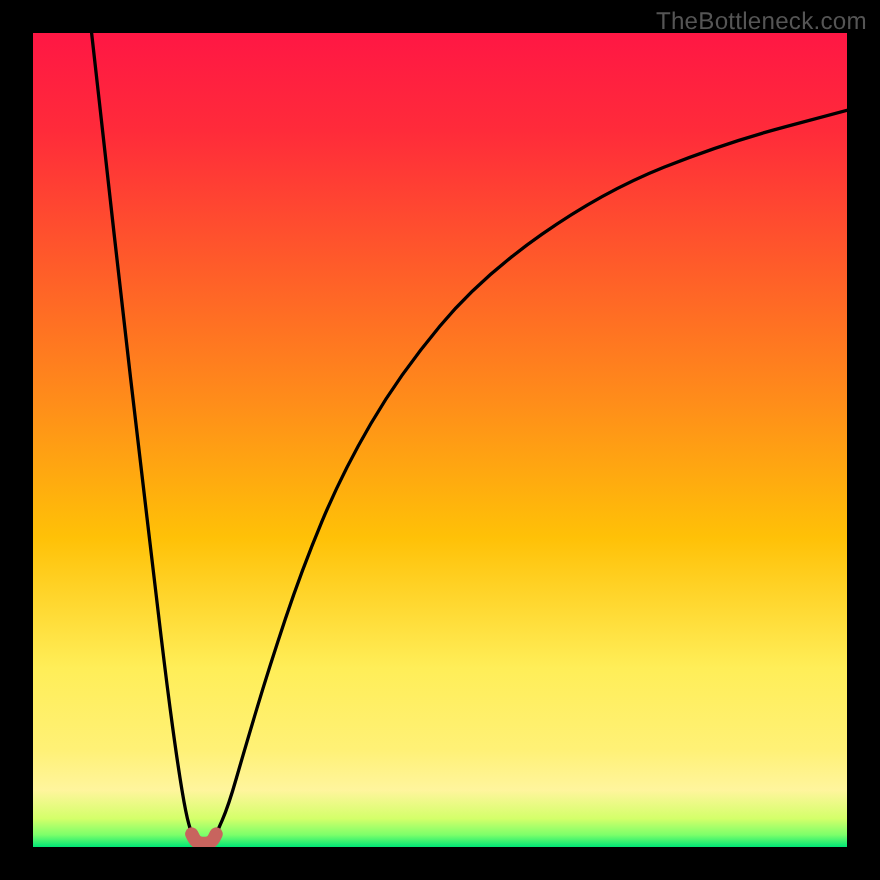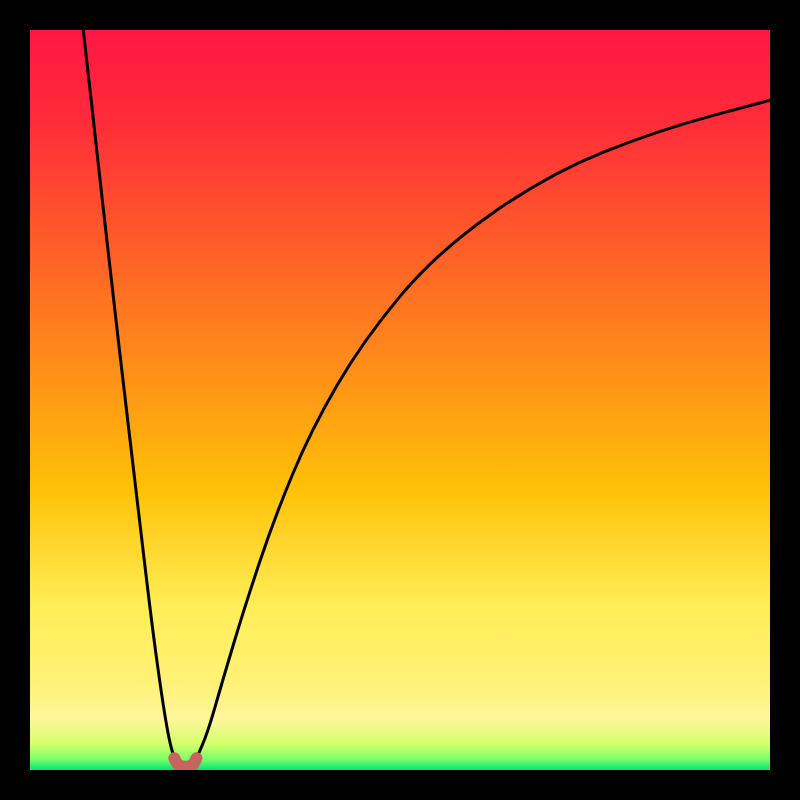--- a/index.html
+++ b/index.html
@@ -49,20 +49,21 @@
     color: #555;
     letter-spacing: 0.2px;
     user-select: none;
   }
 </style>
 </head>
 <body>
 
 <div class="frame">
 
+  <div class="watermark">TheBottleneck.com</div>
 
   <div class="plot-area">
 
     <svg class="gradient-bg" viewBox="0 0 740 740" preserveAspectRatio="none">
       <defs>
         <linearGradient id="bg-grad" x1="0" y1="0" x2="0" y2="1">
             <stop offset="0%" stop-color="#ff1744"></stop>
             <stop offset="12%" stop-color="#ff2b3a"></stop>
             <stop offset="28.000000000000004%" stop-color="#ff5a2a"></stop>
             <stop offset="45%" stop-color="#ff8c1a"></stop>

